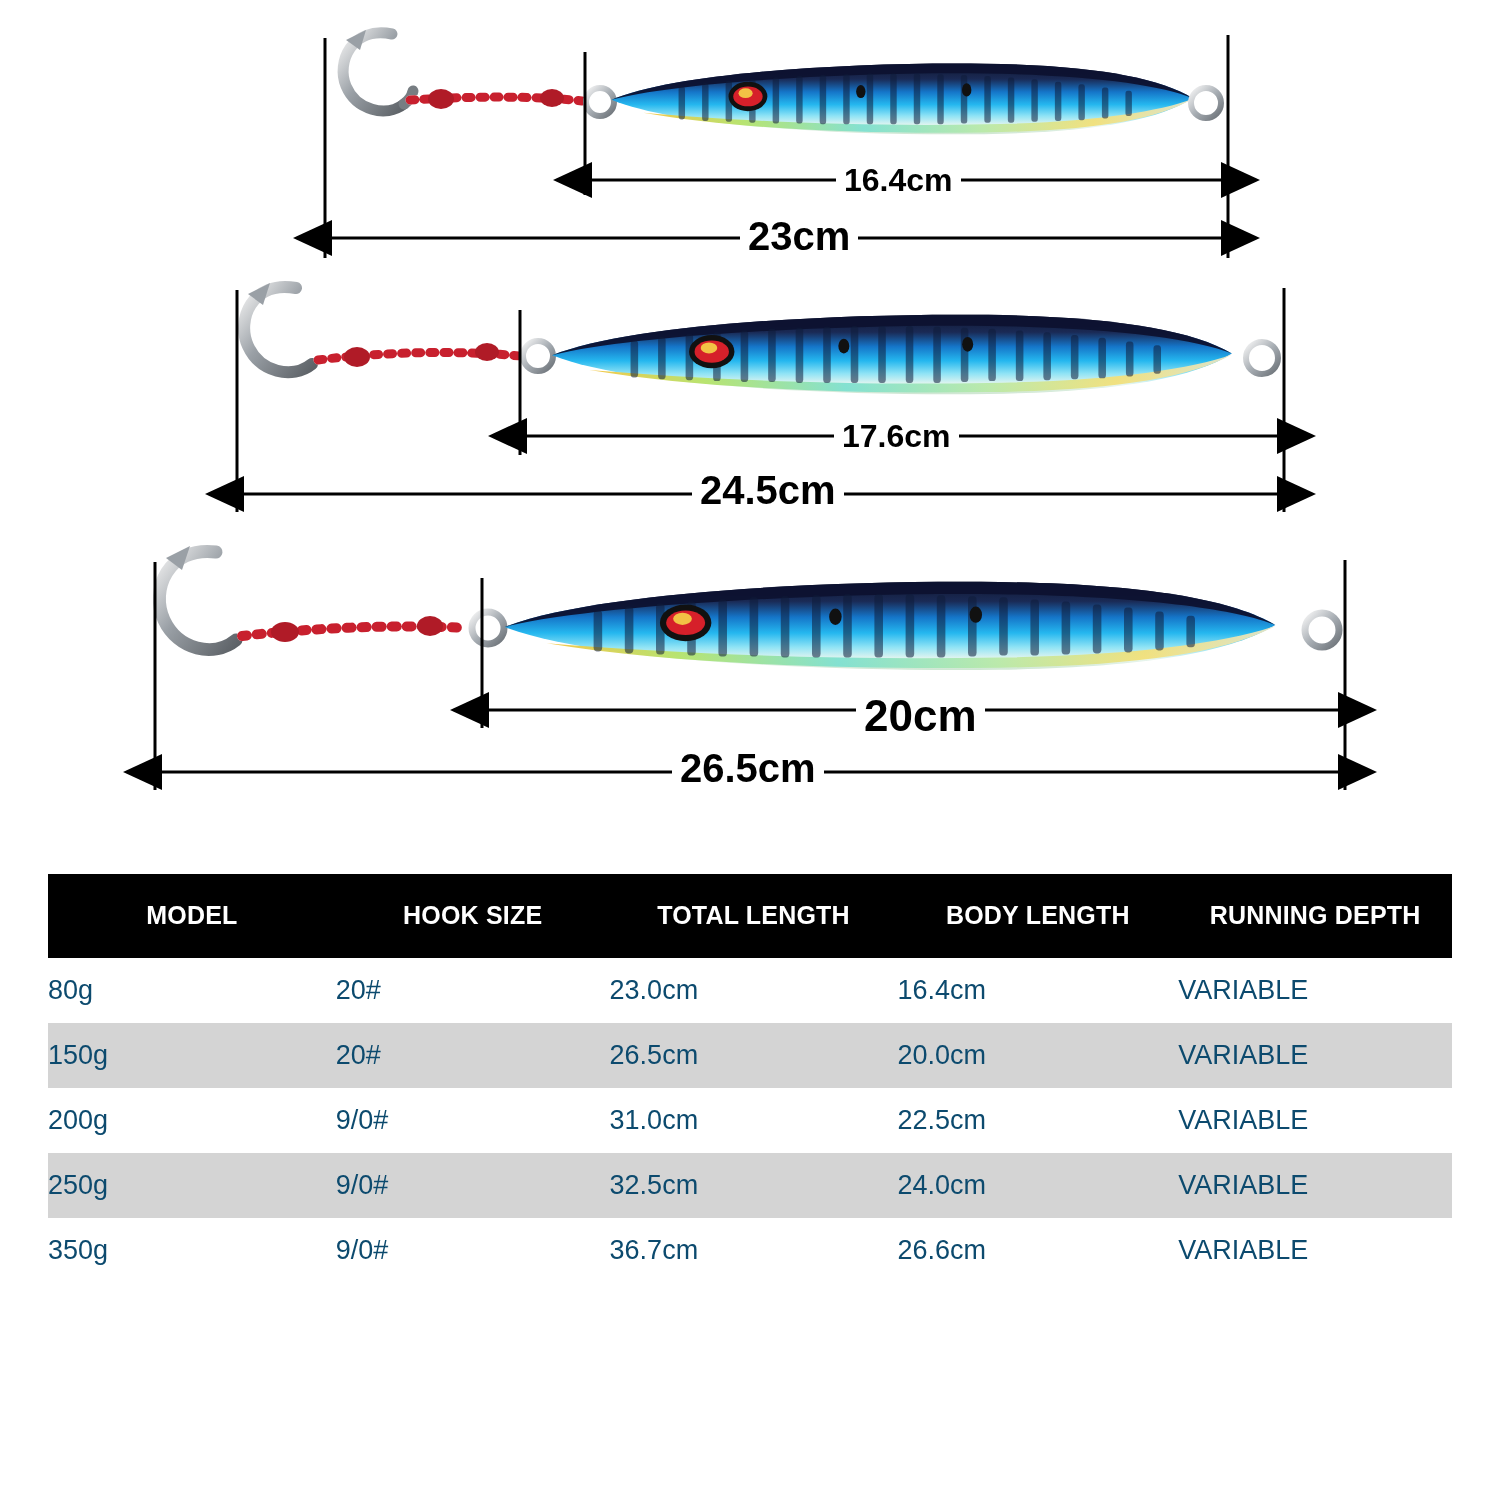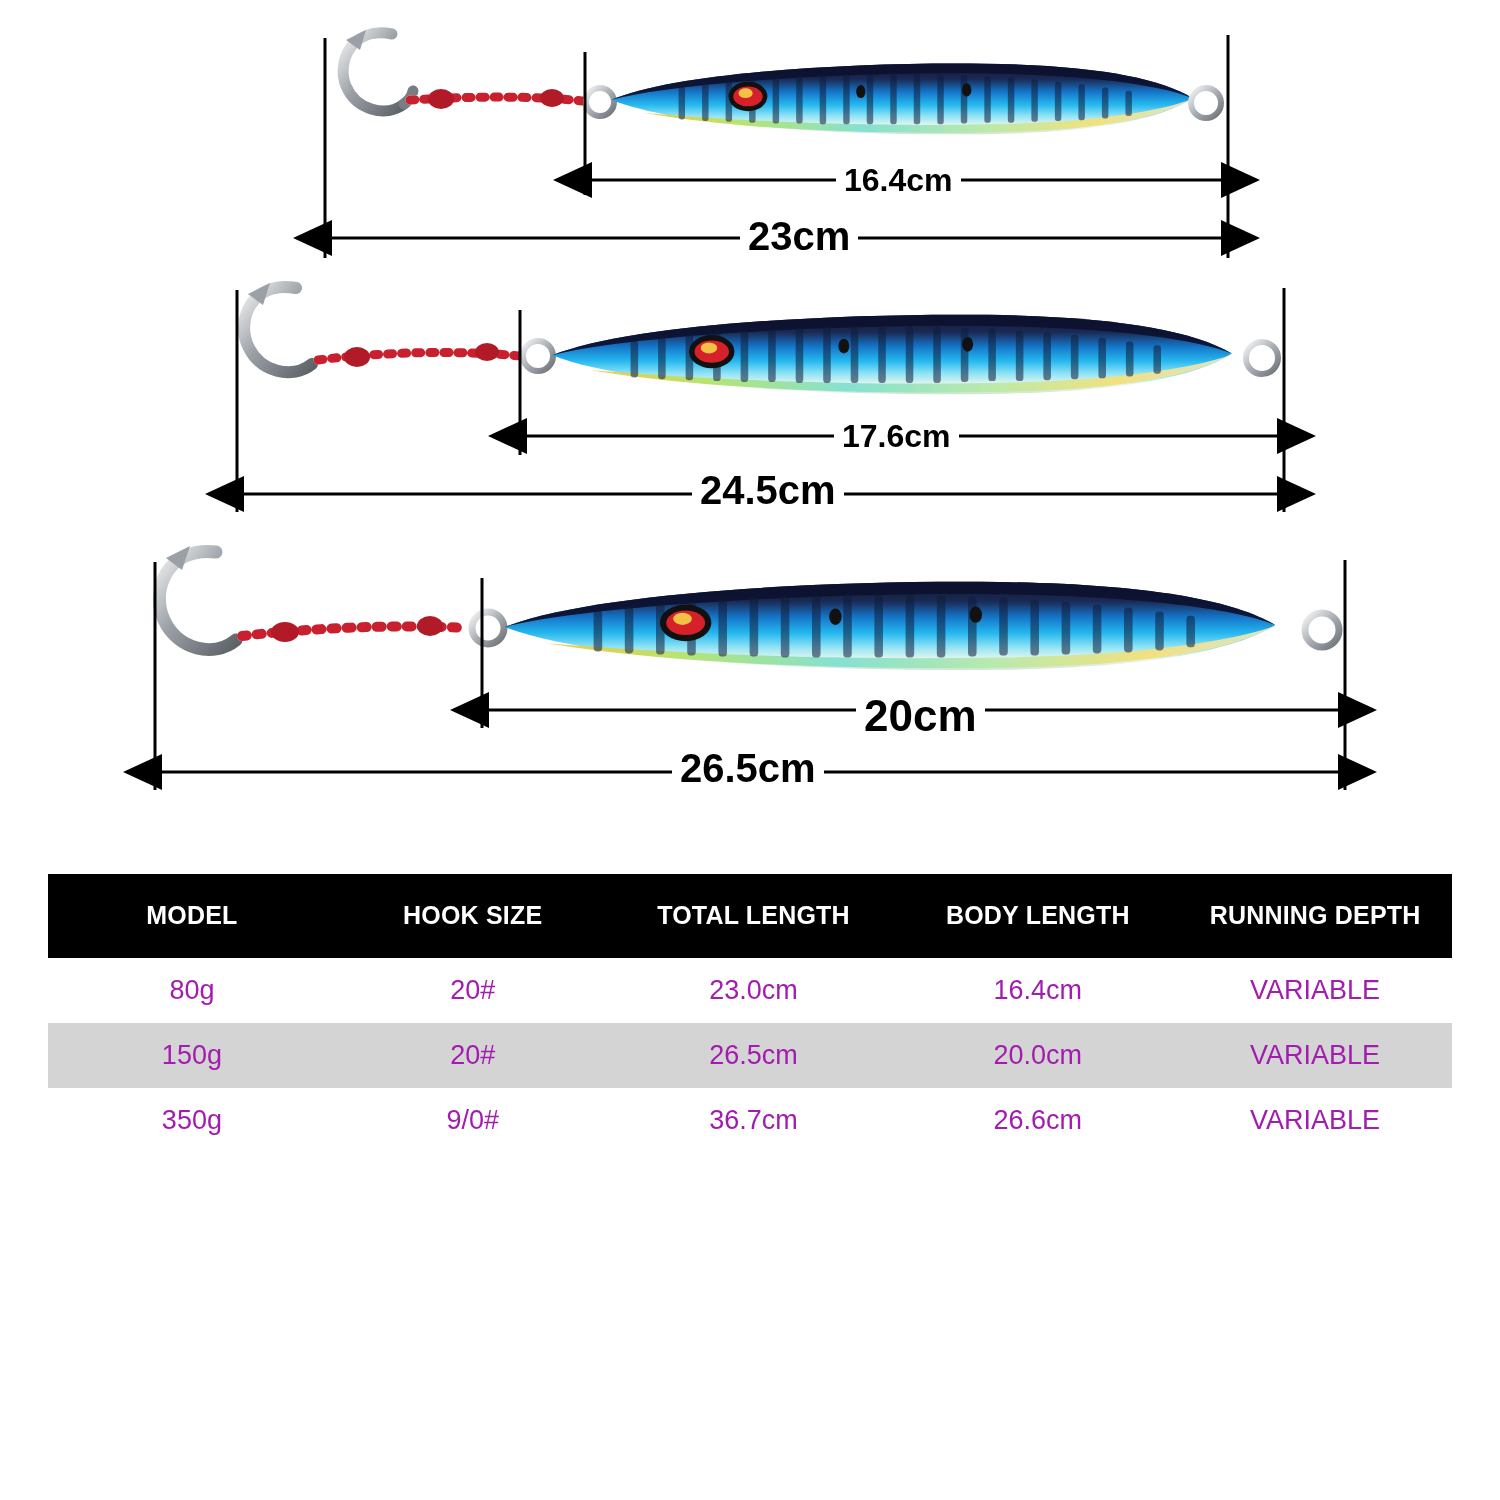--- a/index.html
+++ b/index.html
@@ -48,23 +48,22 @@
     background: #000000;
     color: #ffffff;
     font-size: 25px;
     font-weight: bold;
     letter-spacing: 0.2px;
     padding: 27px 0 28px 0;
     text-align: center;
   }
   #spec-table td {
     font-size: 27px;
-    text-align: center;
     padding: 17px 0 17px 0;
-    color: #a21caf;
+    color: #0c4a6e;
   }
   #spec-table tbody tr:nth-child(odd) td {
     background: #ffffff;
   }
   #spec-table tbody tr:nth-child(even) td {
     background: #d4d4d4;
   }
   .col-model   { width: 20.5%; }
   .col-hook    { width: 19.5%; }
   .col-total   { width: 20.5%; }
@@ -335,20 +334,34 @@
       <td>VARIABLE</td>
     </tr>
     <tr>
       <td>150g</td>
       <td>20#</td>
       <td>26.5cm</td>
       <td>20.0cm</td>
       <td>VARIABLE</td>
     </tr>
     <tr>
+      <td>200g</td>
+      <td>9/0#</td>
+      <td>31.0cm</td>
+      <td>22.5cm</td>
+      <td>VARIABLE</td>
+    </tr>
+    <tr>
+      <td>250g</td>
+      <td>9/0#</td>
+      <td>32.5cm</td>
+      <td>24.0cm</td>
+      <td>VARIABLE</td>
+    </tr>
+    <tr>
       <td>350g</td>
       <td>9/0#</td>
       <td>36.7cm</td>
       <td>26.6cm</td>
       <td>VARIABLE</td>
     </tr>
   </tbody>
 </table>
 
 </body></html>

